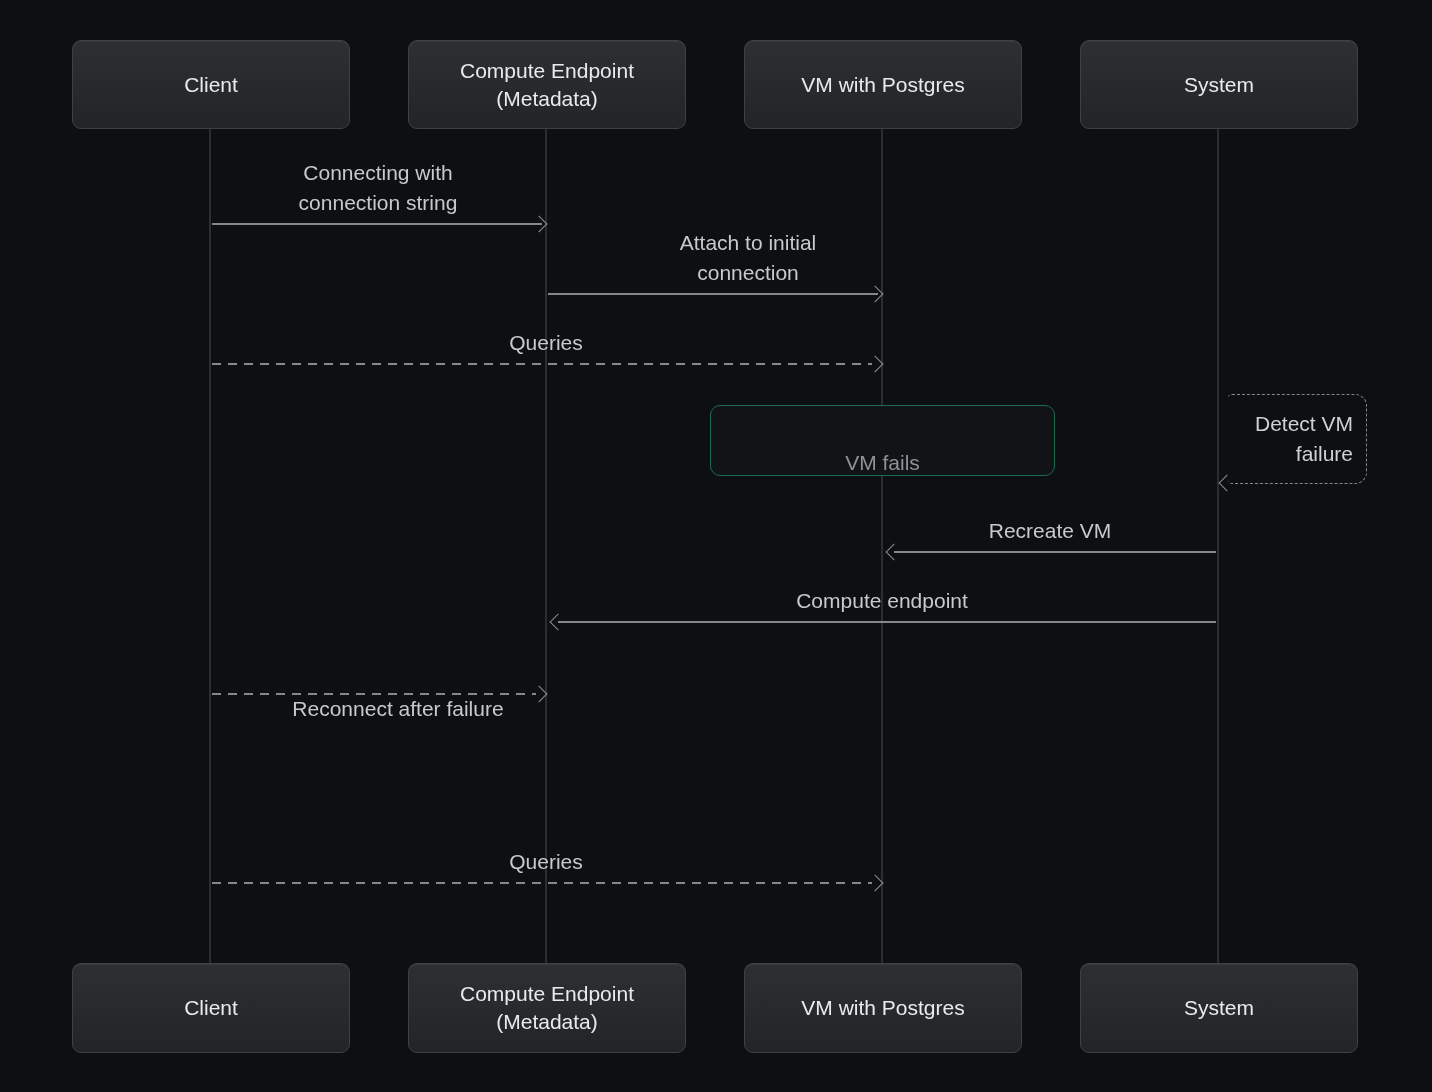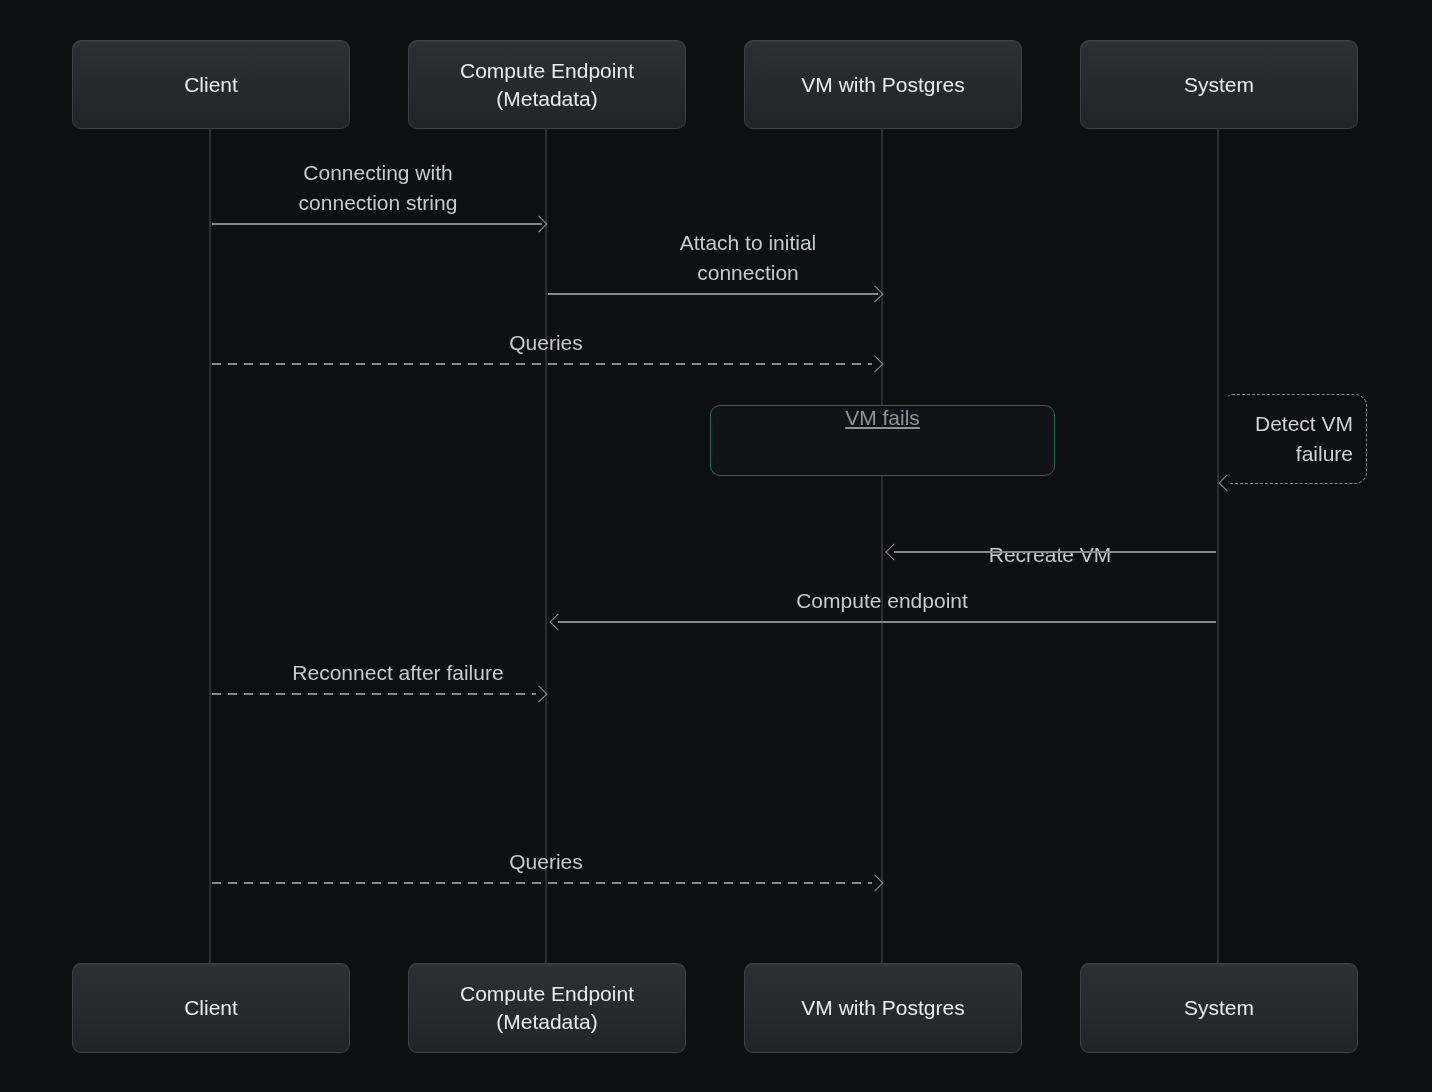--- a/index.html
+++ b/index.html
@@ -24,23 +24,23 @@
     position:absolute;display:flex;justify-content:center;align-items:flex-end;
     color:#c7c9cd;font-size:21px;line-height:30px;text-align:center;
   }
   .line{position:absolute;height:1.6px;}
   .line.solid{background:#85878c;}
   .line.dashed{background:repeating-linear-gradient(90deg,#85878c 0 9px,transparent 9px 16px);}
   .chev{position:absolute;width:11px;height:11px;}
   .chev.right{border-top:1.8px solid #8c8e93;border-right:1.8px solid #8c8e93;transform:rotate(45deg);}
   .chev.left{border-top:1.8px solid #8c8e93;border-left:1.8px solid #8c8e93;transform:rotate(-45deg);}
   .note{
-    position:absolute;display:flex;align-items:flex-start;justify-content:center;
+    position:absolute;display:flex;align-items:flex-end;justify-content:center;
     background:#121316;border:1.5px solid #1f6b4c;border-radius:10px;
-    color:#8f9196;font-size:21px;text-align:center;text-decoration:underline;
+    color:#8f9196;font-size:21px;text-align:center;
   }
   .selfmsg{
     position:absolute;display:flex;align-items:center;justify-content:center;
     border:1.6px dashed #85878c;border-left:none;
     border-radius:4px 12px 12px 4px;
     color:#cfd1d5;font-size:21px;line-height:30px;text-align:right;
   }
   .selfmsg span{max-width:112px;}
 </style>
 </head>
@@ -95,37 +95,37 @@
   </div>
 
   <div>
     <div class="selfmsg" style="left:1228px;top:394px;width:138px;height:88px">
         <span>Detect VM failure</span>
       </div>
     <span class="chev left" style="left:1221px;top:477px"></span>
   </div>
 
   <div>
-    <div class="msg-label" style="left:882px;top:540px;width:336px;height:30px">
+    <div class="msg-label" style="left:882px;top:516px;width:336px;height:30px">
         <span>Recreate VM</span>
       </div>
     <div class="line solid" style="left:894px;top:551px;width:322px"></div>
     <span class="chev left" style="left:888px;top:546px"></span>
   </div>
 
   <div>
     <div class="msg-label" style="left:546px;top:586px;width:672px;height:30px">
         <span>Compute endpoint</span>
       </div>
     <div class="line solid" style="left:558px;top:621px;width:658px"></div>
     <span class="chev left" style="left:552px;top:616px"></span>
   </div>
 
   <div>
-    <div class="msg-label" style="left:210px;top:658px;width:376px;height:30px">
+    <div class="msg-label" style="left:210px;top:694px;width:376px;height:30px">
         <span>Reconnect after failure</span>
       </div>
     <div class="line dashed" style="left:212px;top:693px;width:324px"></div>
     <span class="chev right" style="left:533px;top:688px"></span>
   </div>
 
 
   <div>
     <div class="msg-label" style="left:210px;top:847px;width:672px;height:30px">
         <span>Queries</span>

